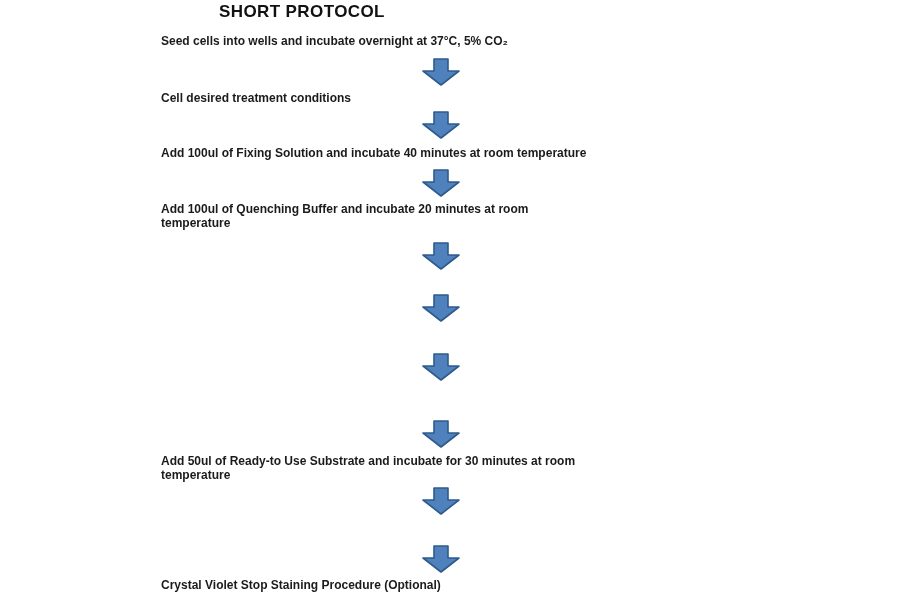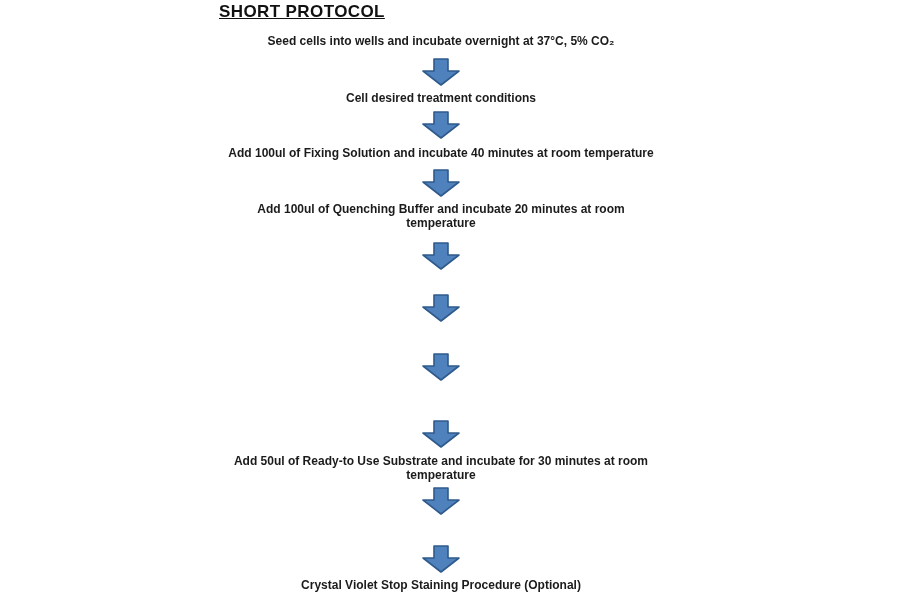--- a/index.html
+++ b/index.html
@@ -17,34 +17,33 @@
   }
   .title {
     position: absolute;
     left: 219px;
     top: 2px;
     font-size: 17px;
     font-weight: 700;
     letter-spacing: 0.4px;
     color: #111111;
     white-space: nowrap;
-    text-decoration: underline;
   }
   .flow-column {
     position: absolute;
     left: 161px;
     top: 0;
     width: 560px;
     height: 594px;
   }
   .step {
     position: absolute;
     left: 0;
     width: 100%;
-    text-align: center;
+    text-align: left;
     font-size: 12px;
     font-weight: 700;
     line-height: 14px;
     color: #1b1b1b;
     white-space: pre-line;
   }
   .arrow {
     position: absolute;
     left: 50%;
     margin-left: -19px;

